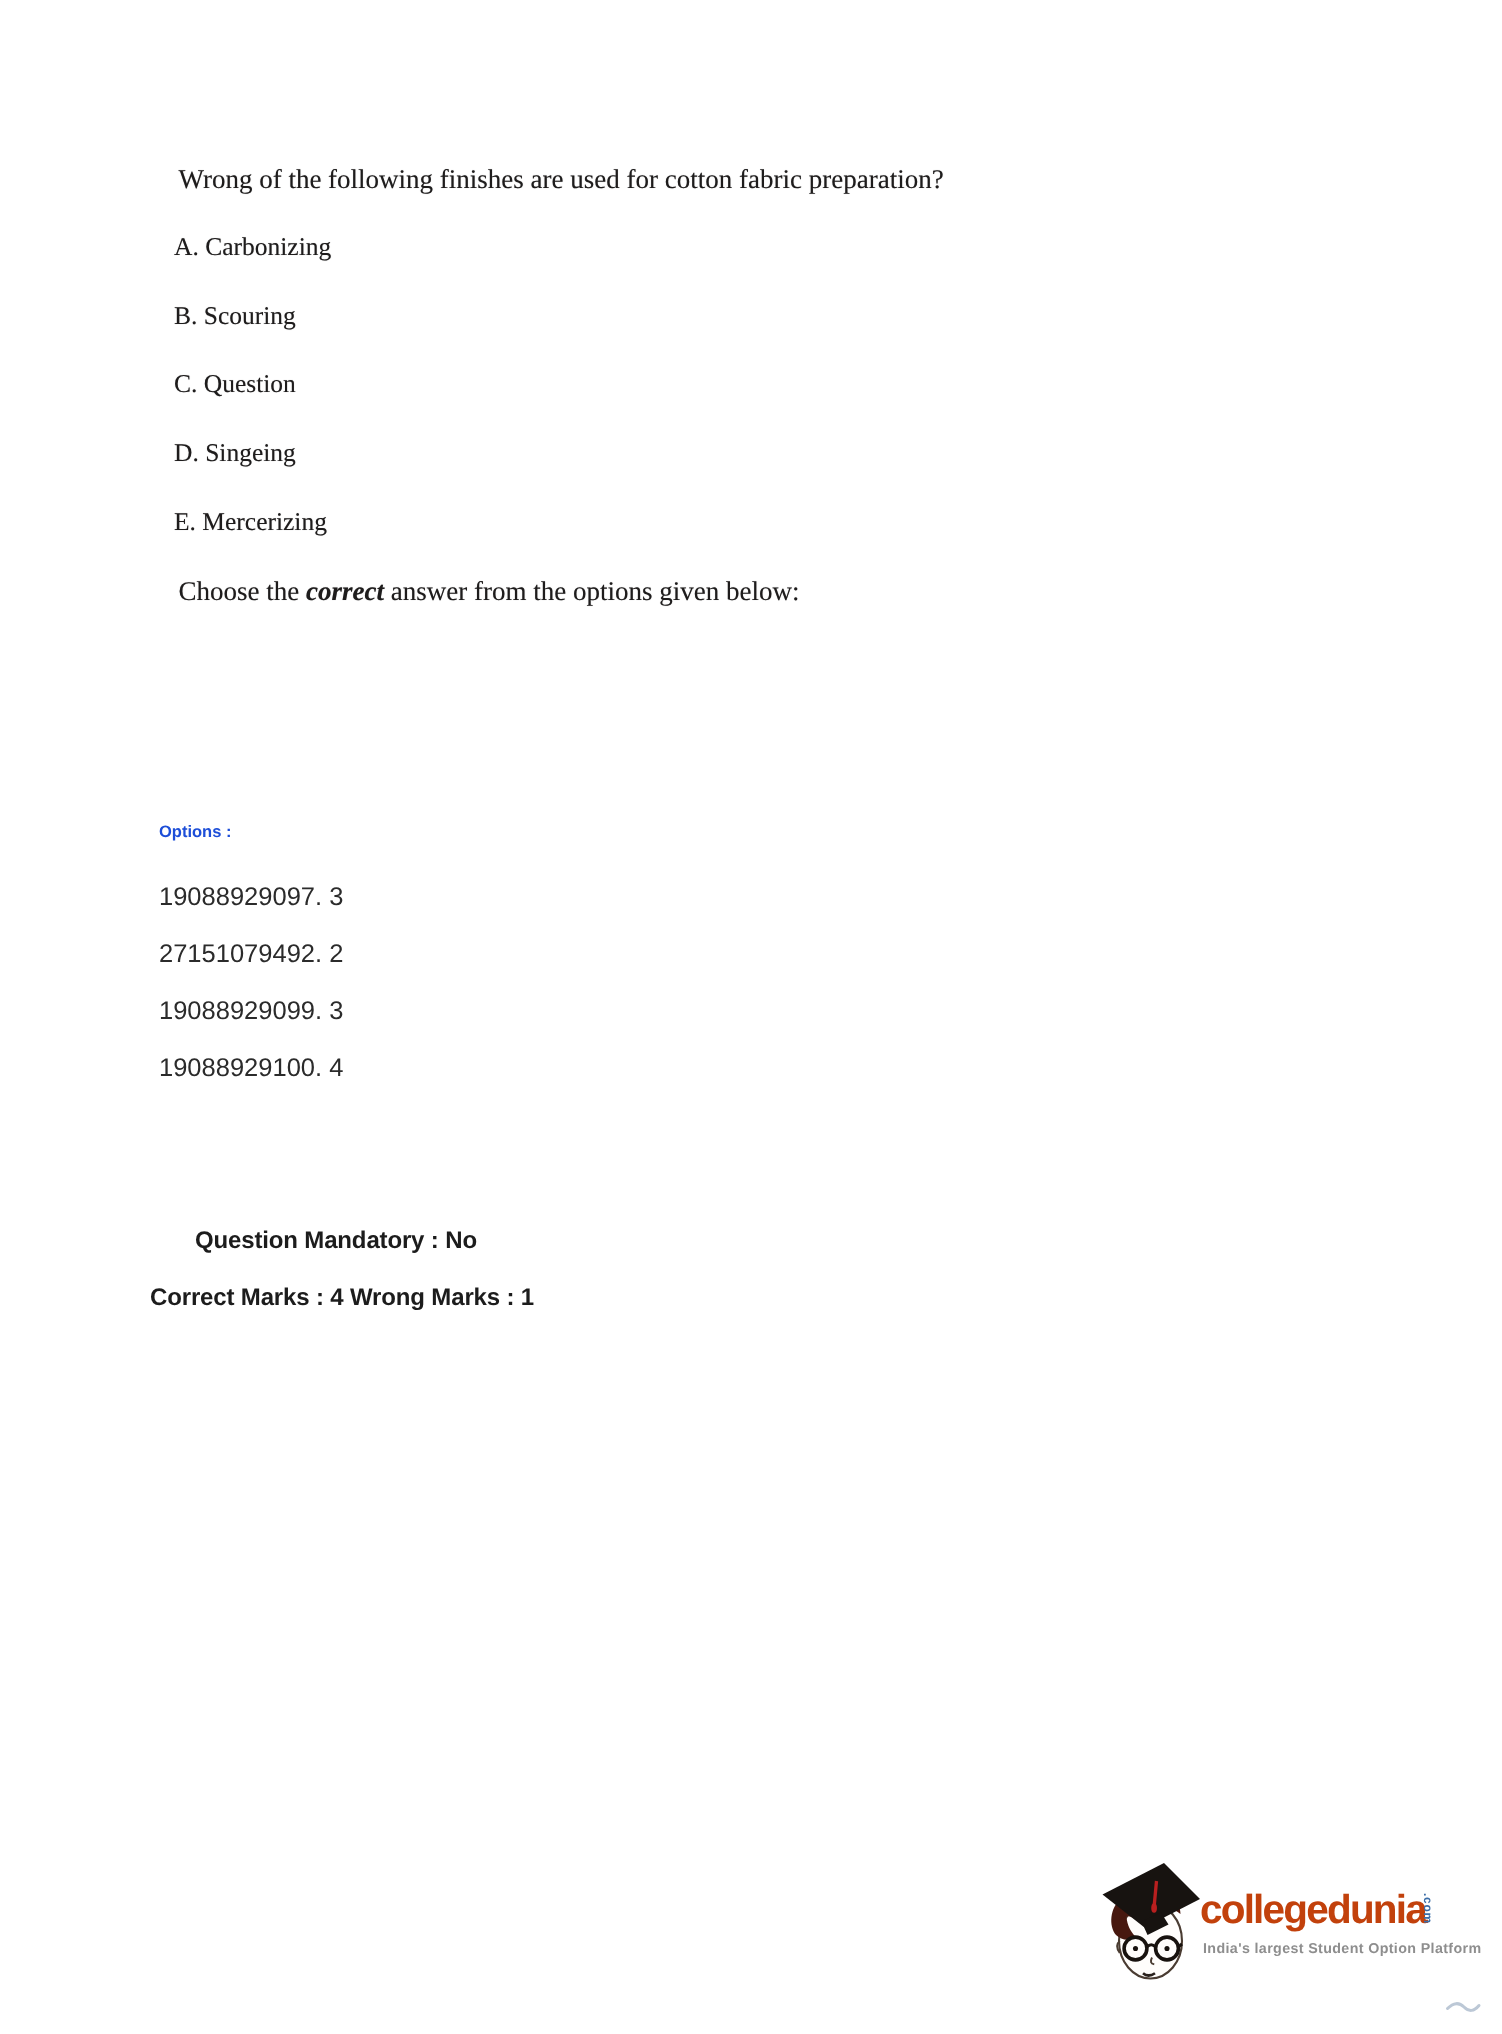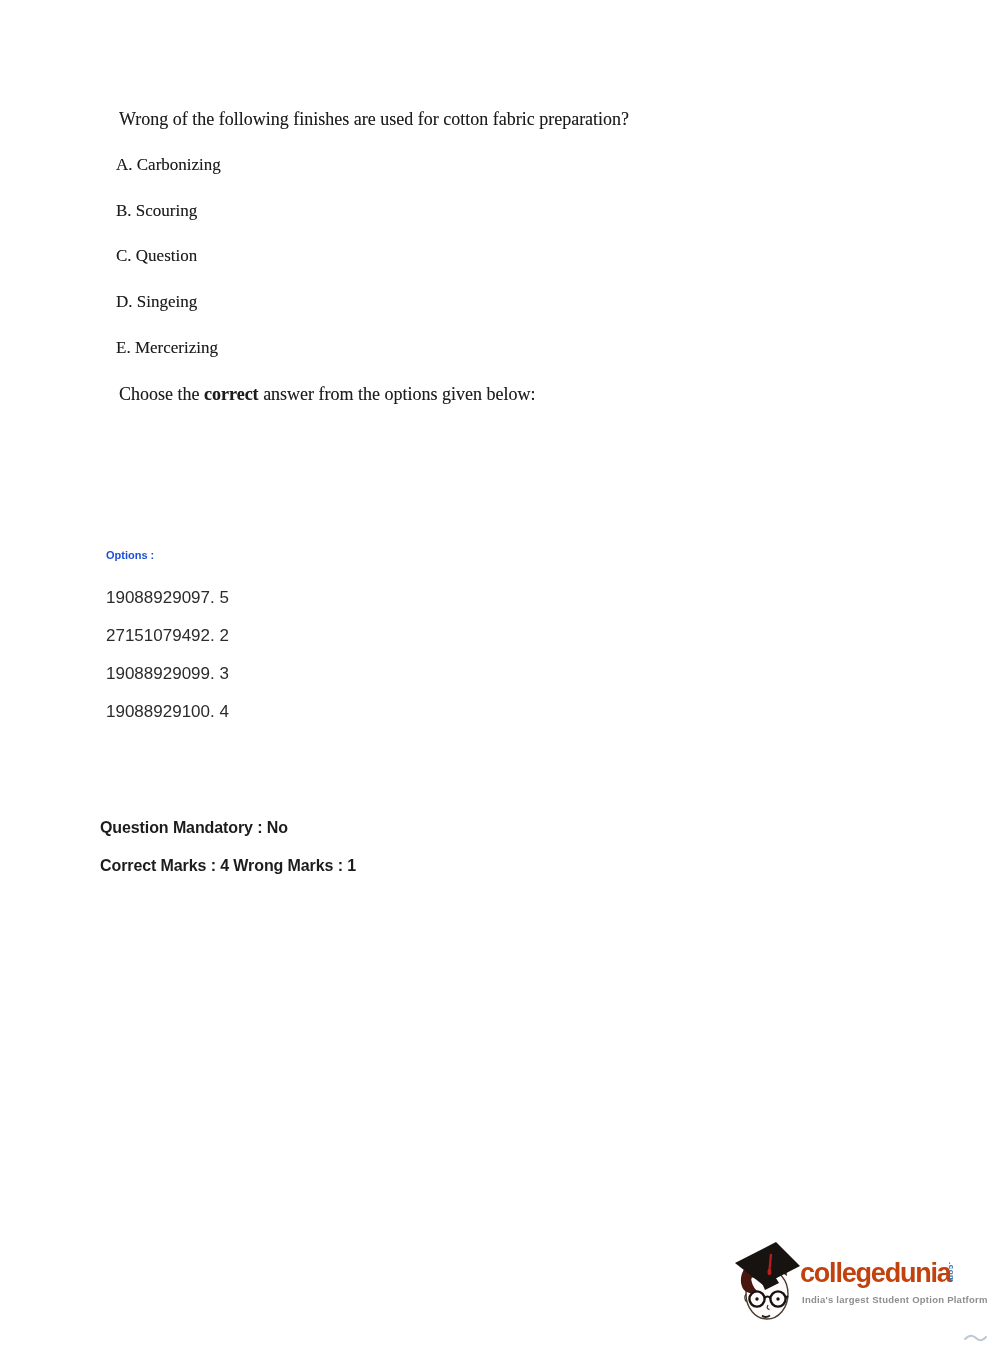--- a/index.html
+++ b/index.html
@@ -18,35 +18,35 @@
     text-shadow: 0 0 0.5px rgba(40,40,40,0.45);
   }
   .q-text      { position: absolute; left: 119px; top: 108px; font-size: 18px; line-height: 22px; white-space: nowrap; }
   .q-option    { position: absolute; left: 116px; font-size: 17px; line-height: 22px; white-space: nowrap; }
   .opt-a { top: 154px; }
   .opt-b { top: 200px; }
   .opt-c { top: 245px; }
   .opt-d { top: 291px; }
   .opt-e { top: 337px; }
   .q-choose    { position: absolute; left: 119px; top: 383px; font-size: 18px; line-height: 22px; white-space: nowrap; }
-  .q-choose .emph { font-weight: bold; }
+  .q-choose .emph { font-weight: bold; font-style: italic; }
   .choice-list { position: absolute; left: 150px; top: 429px; font-size: 16px; }
   .choice-row  { line-height: 23px; white-space: nowrap; }
   .choice-num  { display: inline-block; width: 29px; }
   
   .opts-label  { position: absolute; left: 106px; top: 549px; font-size: 11px; font-weight: bold; color: #1d4ed8; white-space: nowrap; }
   .opt-id      { position: absolute; left: 106px; font-size: 17px; color: #2b2b2b; white-space: nowrap; }
   .id-1 { top: 588px; }
   .id-2 { top: 626px; }
   .id-3 { top: 664px; }
   .id-4 { top: 702px; }
   
   .meta-line   { position: absolute; left: 100px; font-size: 16px; font-weight: bold; color: #1c1c1c; letter-spacing: -0.1px; white-space: nowrap; }
   .meta-1 { top: 786px; }
-  .meta-2 { top: 819px; }
+  .meta-2 { top: 819px; margin-left: 30px; }
   .meta-3 { top: 857px; }
   
   .logo        { position: absolute; left: 734px; top: 1242px; width: 240px; height: 90px; }
   .mascot      { position: absolute; left: 0; top: 0; }
   .brand       { position: absolute; left: 66px; top: 16px; font-size: 27px; font-weight: bold; letter-spacing: -1.2px; line-height: 30px; white-space: nowrap; }
   .brand-suffix{ position: absolute; left: 213px; top: 20px; font-size: 8px; font-weight: bold; writing-mode: vertical-rl; letter-spacing: 0.5px; }
   .tagline     { position: absolute; left: 68px; top: 52px; font-size: 9.5px; font-weight: bold; letter-spacing: 0.25px; white-space: nowrap; }
   .squiggle    { position: absolute; left: 228px; top: 88px; }
 </style>
 </head>
@@ -59,21 +59,21 @@
   <div class="serif q-option opt-a">A. Carbonizing</div>
   <div class="serif q-option opt-b">B. Scouring</div>
   <div class="serif q-option opt-c">C. Question</div>
   <div class="serif q-option opt-d">D. Singeing</div>
   <div class="serif q-option opt-e">E. Mercerizing</div>
 
   <div class="serif q-choose"><span>Choose the </span><span class="emph">correct</span><span> answer from the options given below:</span></div>
 
 
   <div class="opts-label">Options :</div>
-  <div class="opt-id id-1">19088929097. 5</div>
+  <div class="opt-id id-1">19088929097. 3</div>
   <div class="opt-id id-2">27151079492. 2</div>
   <div class="opt-id id-3">19088929099. 3</div>
   <div class="opt-id id-4">19088929100. 4</div>
 
   <div class="meta-line meta-2">Question Mandatory : No</div>
   <div class="meta-line meta-3">Correct Marks : 4 Wrong Marks : 1</div>
 
   <div class="logo">
     <svg class="mascot" width="70" height="82" viewBox="0 0 70 82" aria-hidden="true">
 

